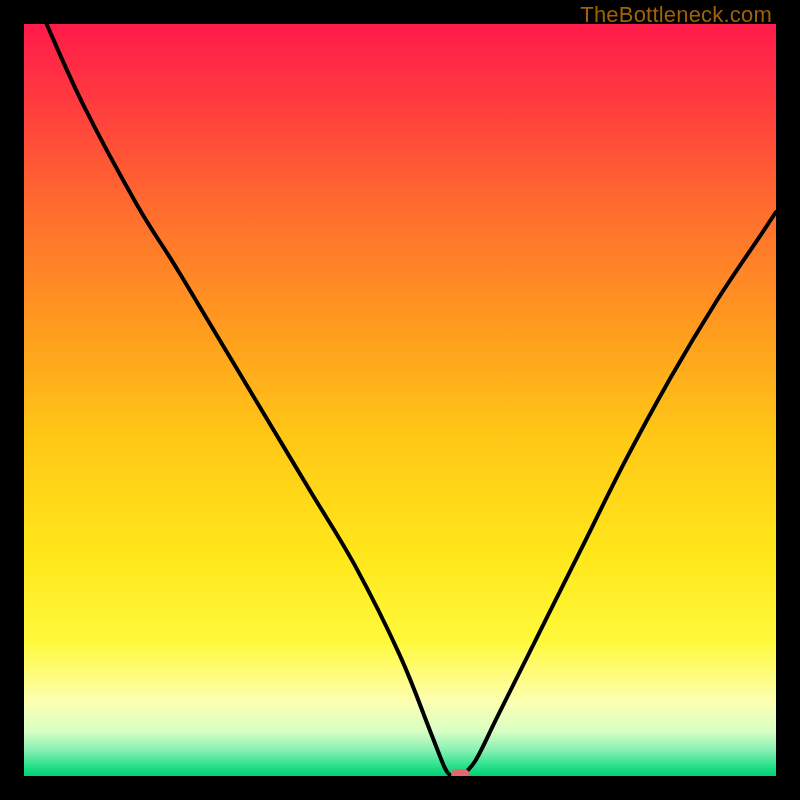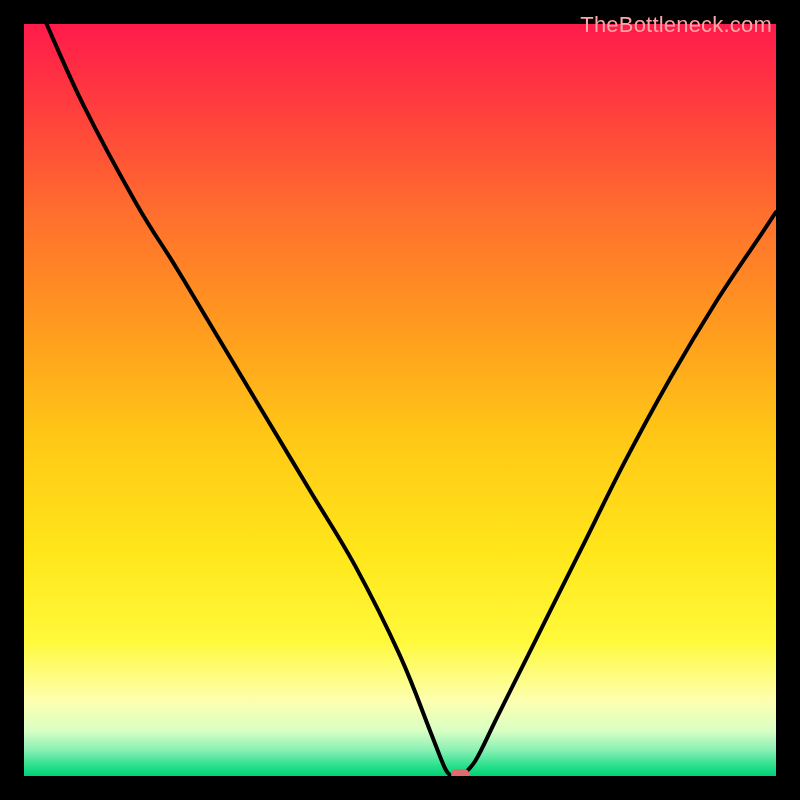--- a/index.html
+++ b/index.html
@@ -21,23 +21,23 @@
   }
   .plot {
     position: absolute;
     left: 0;
     top: 0;
     width: 752px;
     height: 752px;
   }
   .watermark {
     position: absolute;
-    top: 12px;
+    top: 2px;
     right: 28px;
-    color: #fca5a5;
+    color: #a16207;
     font-size: 22px;
     font-weight: 500;
     letter-spacing: 0.2px;
     user-select: none;
   }
 </style>
 </head>
 <body>
 
 <div class="frame">

